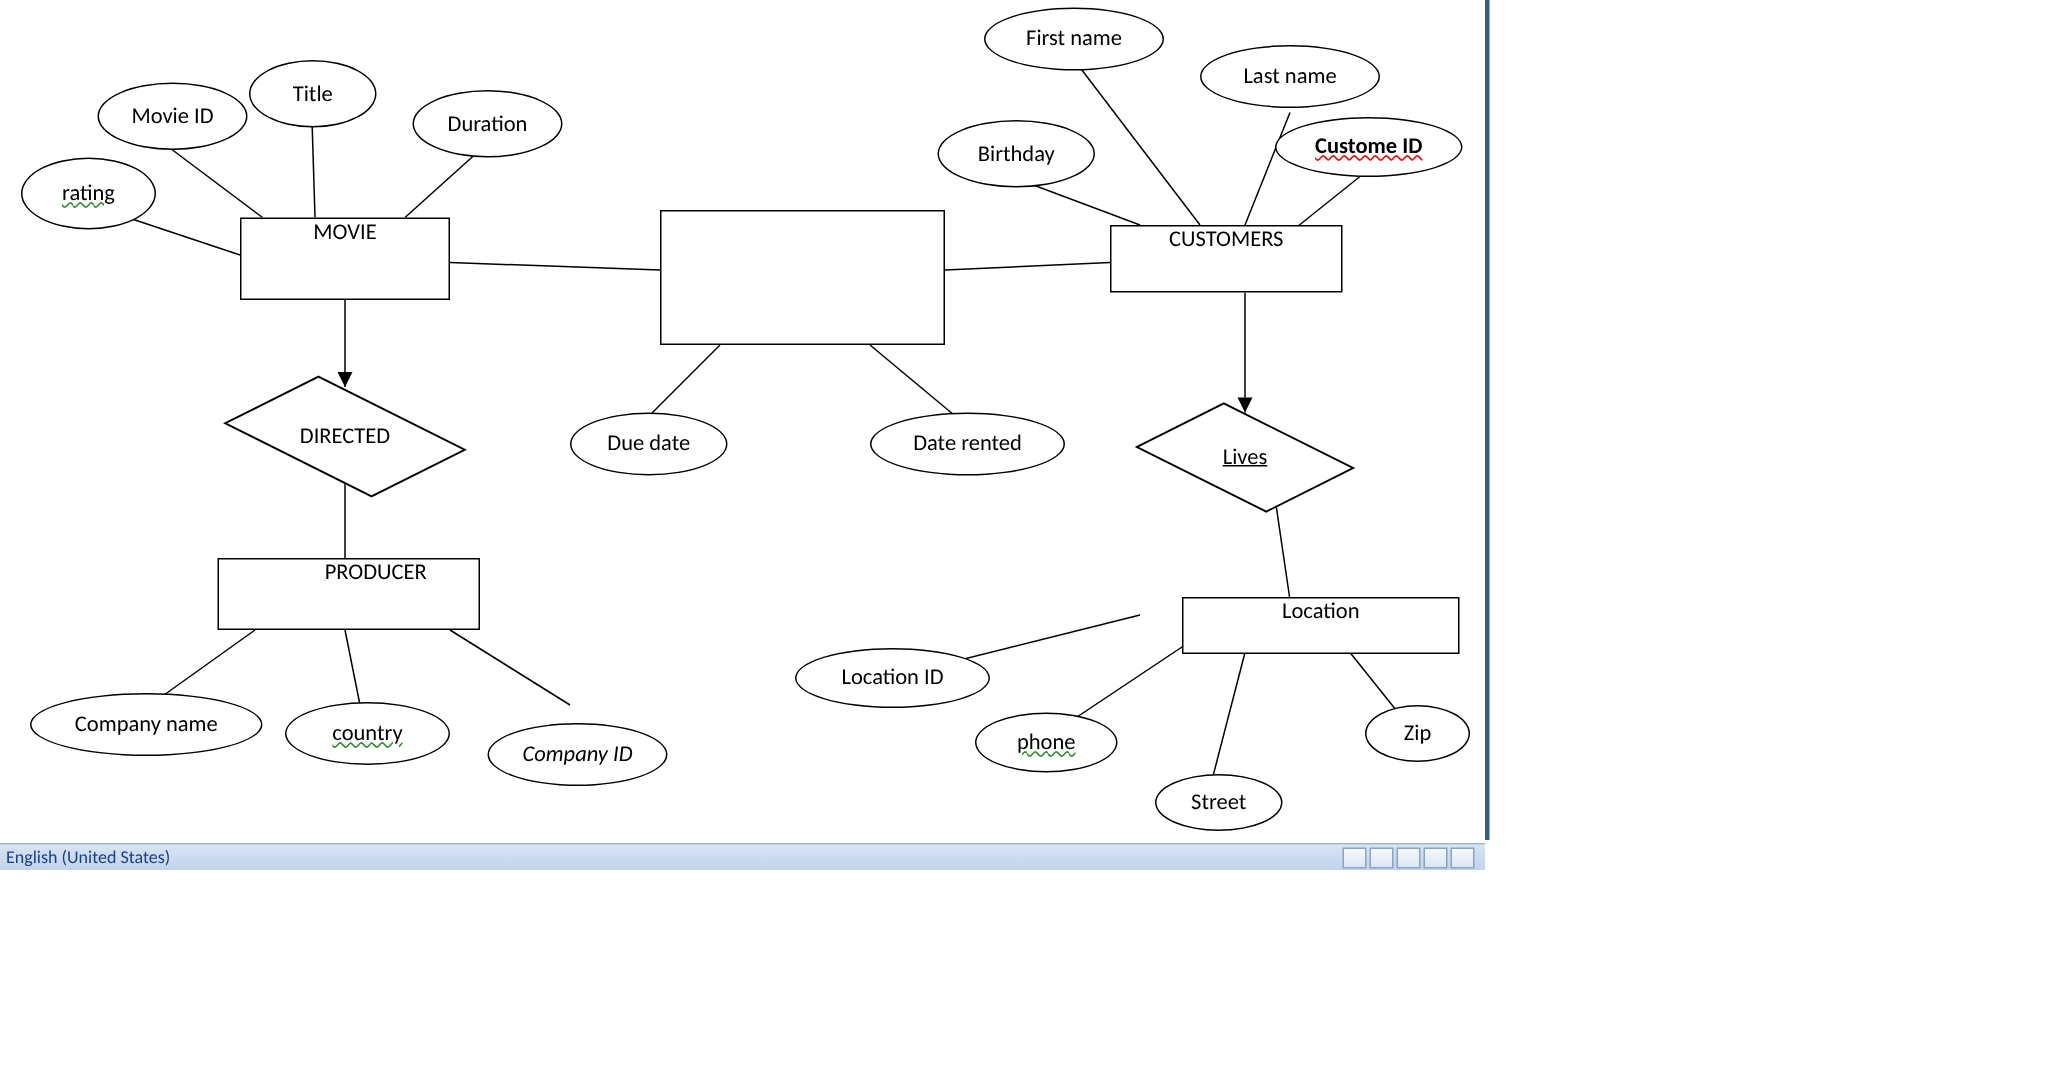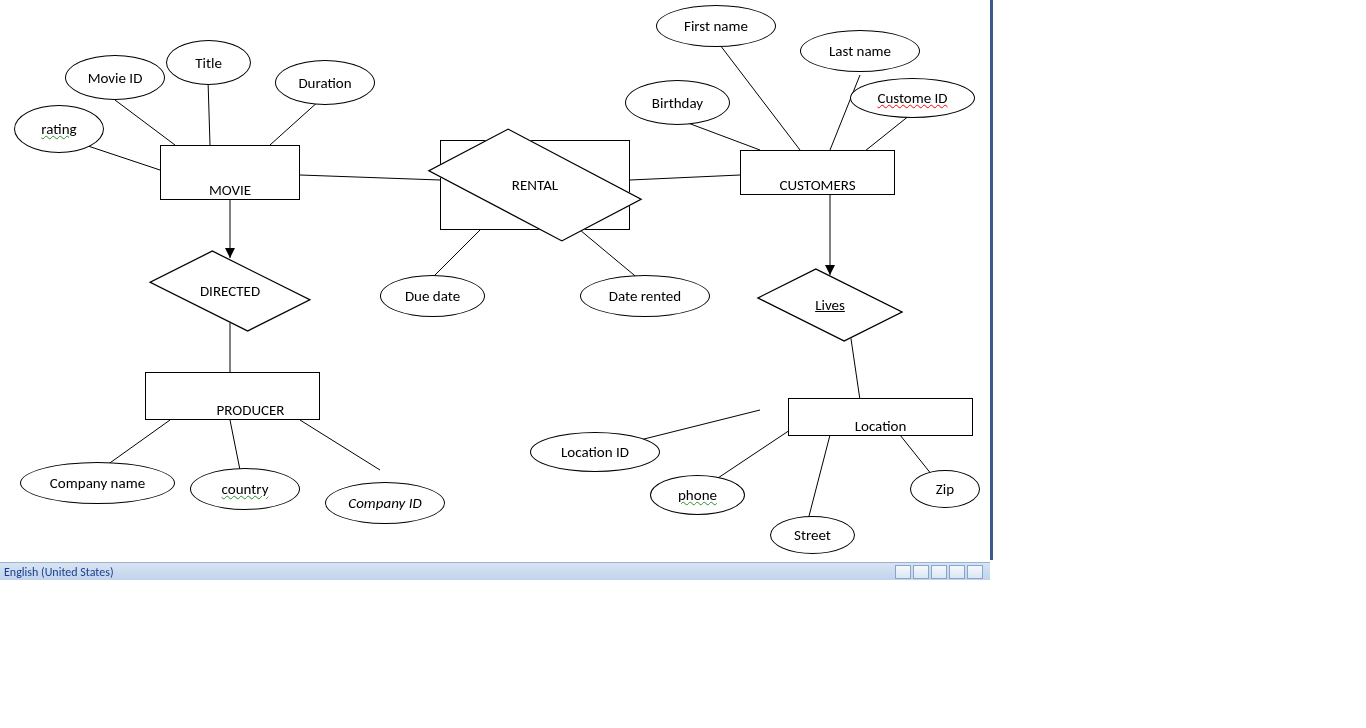--- a/index.html
+++ b/index.html
@@ -19,21 +19,21 @@
     width: 990px;
     height: 560px;
     background: #ffffff;
     border-right: 3px solid #3a5a8a;
   }
   .entity {
     position: absolute;
     border: 1px solid #000;
     background: #fff;
     display: flex;
-    align-items: flex-end;
+    align-items: flex-start;
     justify-content: center;
     text-align: center;
     box-sizing: border-box;
   }
   .attr {
     position: absolute;
     border: 1px solid #000;
     background: #fff;
     border-radius: 50%;
     display: flex;
@@ -165,24 +165,20 @@
     <span>Title</span>
   </div>
   <div class="attr" style="left:14px; top:105px; width:90px; height:48px;">
     <span class="greenwave">rating</span>
   </div>
   <div class="attr" style="left:275px; top:60px; width:100px; height:45px;">
     <span>Duration</span>
   </div>
 
   <div class="rental-box" style="left:440px; top:140px; width:190px; height:90px;"></div>
-  <div class="diamond-wrap" style="left:440px; top:140px; width:190px; height:90px;">
-    <div class="diamond" style="width:100px; height:60px; transform: translate(-50%,-50%) scaleX(1.9) rotate(45deg);"></div>
-    <span class="diamond-label">RENTAL</span>
-  </div>
 
   <div class="attr" style="left:380px; top:275px; width:105px; height:42px;">
     <span>Due date</span>
   </div>
   <div class="attr" style="left:580px; top:275px; width:130px; height:42px;">
     <span>Date rented</span>
   </div>
 
   <div class="diamond-wrap" style="left:155px; top:258px; width:150px; height:65px;">
     <div class="diamond" style="width:70px; height:45px; transform: translate(-50%,-50%) scaleX(2.0) rotate(45deg);"></div>
@@ -209,21 +205,21 @@
 
   <div class="attr" style="left:625px; top:80px; width:105px; height:45px;">
     <span>Birthday</span>
   </div>
   <div class="attr" style="left:656px; top:5px; width:120px; height:42px;">
     <span>First name</span>
   </div>
   <div class="attr" style="left:800px; top:30px; width:120px; height:42px;">
     <span>Last name</span>
   </div>
-  <div class="attr" style="left:850px; top:78px; width:125px; height:40px;">
+  <div class="attr" style="left:850px; top:78px; width:125px; height:40px;font-weight:bold;">
     <span class="spellwave">Custome ID</span>
   </div>
 
   <div class="diamond-wrap" style="left:760px; top:275px; width:140px; height:60px;text-decoration:underline;">
     <div class="diamond" style="width:62px; height:42px; transform: translate(-50%,-50%) scaleX(2.0) rotate(45deg);"></div>
     <span class="diamond-label">Lives</span>
   </div>
 
   <div class="entity" style="left:788px; top:398px; width:185px; height:38px;">
     <span>Location</span>

